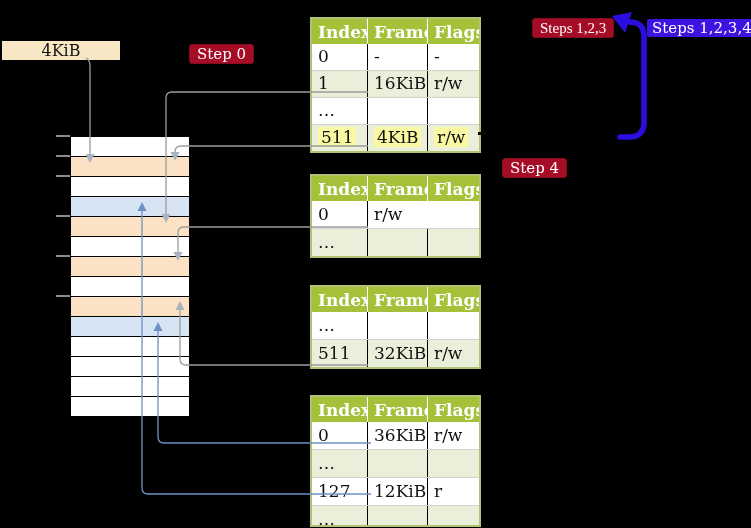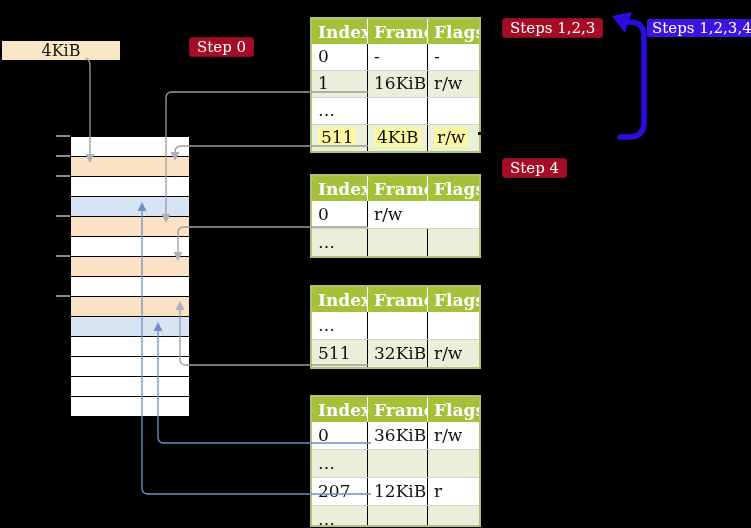--- a/index.html
+++ b/index.html
@@ -15,22 +15,22 @@
   .frame-blue{background:#d7e4f4;}
   .tick{position:absolute;left:56px;width:14px;height:2px;background:#8a8a8a;}
   
   .memlabel{position:absolute;left:2px;top:41px;width:118px;height:19px;line-height:19px;
             background:#f8e7c4;text-align:center;font-size:16px;color:#111;}
   
   .badge{position:absolute;height:18px;line-height:18px;padding:0 7px;font-size:15px;
          color:#fff;white-space:nowrap;}
   .badge.red{background:#a50d27;border:1px solid #850a1f;border-radius:3px;}
   .badge.blue{background:#3d13e2;border-radius:2px;padding:0 5px;}
-  #b-step0{left:189px;top:37px;}
-  #b-steps123{left:502px;top:18px;}
+  #b-step0{left:189px;top:44px;}
+  #b-steps123{left:532px;top:18px;font-family:Liberation Serif, serif;}
   #b-steps1234{left:647px;top:19px;}
   #b-step4{left:502px;top:158px;}
   
   .ptable{position:absolute;left:310px;width:171px;box-sizing:border-box;
           border:2px solid #b1c175;background:#fff;font-size:17px;}
   .t1{top:17px;} .t2{top:174px;} .t3{top:285px;} .t4{top:395px;}
   .hdr{display:grid;grid-template-columns:56px 60px 51px;background:#a4c139;
        color:#fff;font-weight:bold;height:25px;line-height:27px;}
   .hcell{box-sizing:border-box;padding-left:6px;border-right:1px solid #fff;overflow:hidden;}
   .hcell.last{border-right:none;}
@@ -153,21 +153,21 @@
       <div class="cell">0</div>
       <div class="cell">36KiB</div>
       <div class="cell last">r/w</div>
     </div>
     <div class="row shade">
       <div class="cell">…</div>
       <div class="cell"></div>
       <div class="cell last"></div>
     </div>
     <div class="row">
-      <div class="cell">207</div>
+      <div class="cell">127</div>
       <div class="cell">12KiB</div>
       <div class="cell last">r</div>
     </div>
     <div class="row shade short">
       <div class="cell">…</div>
       <div class="cell"></div>
       <div class="cell last"></div>
     </div>
   </div>
 

